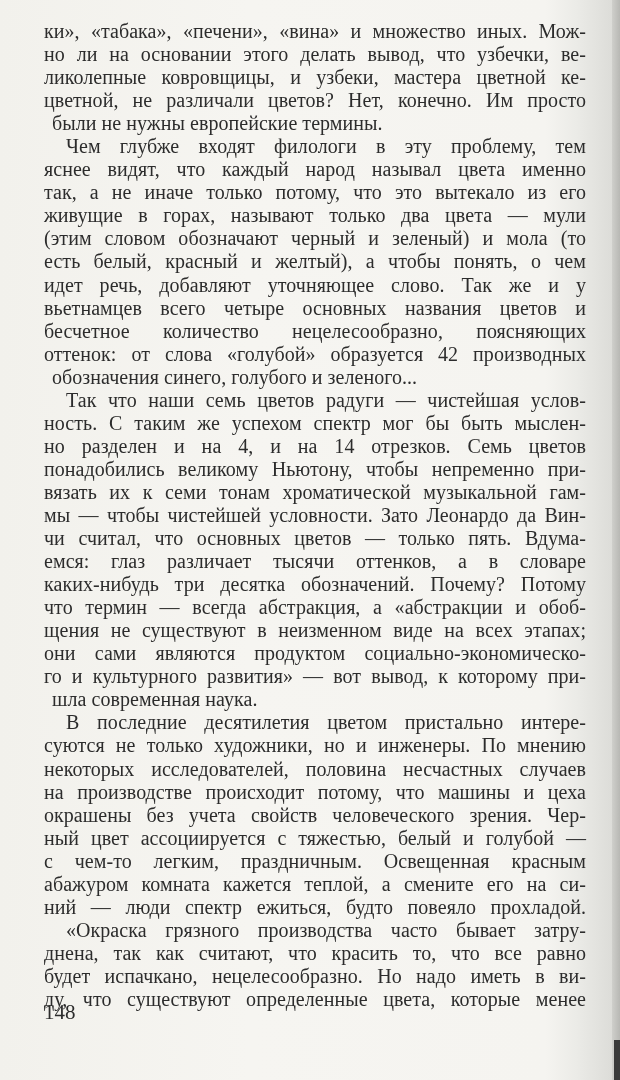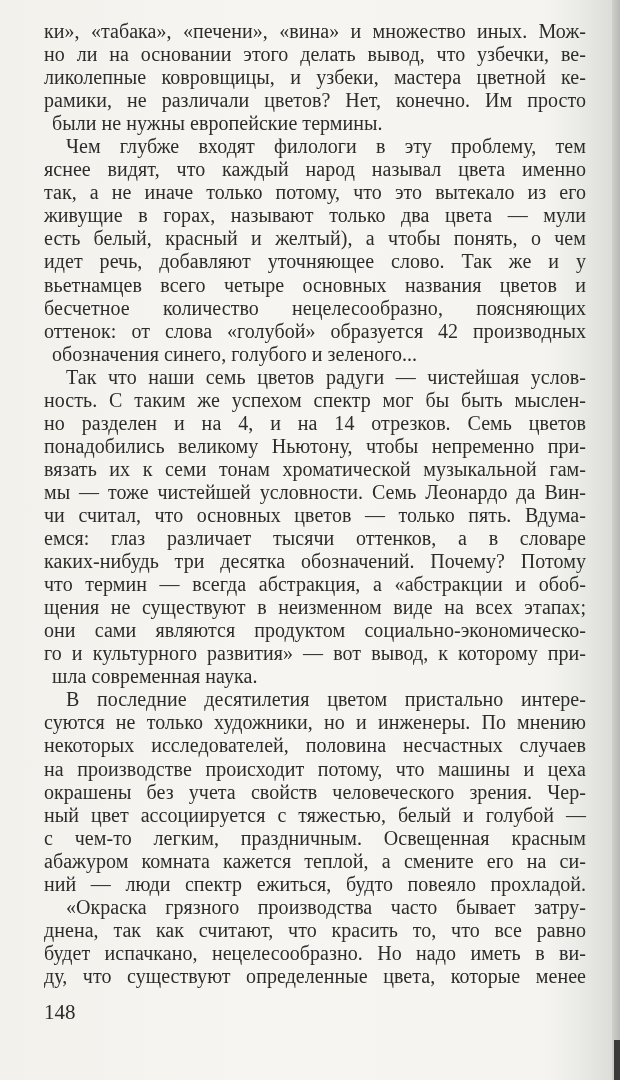--- a/index.html
+++ b/index.html
@@ -38,42 +38,43 @@
 </style>
 </head>
 <body>
 
 <div class="page">
   <div class="text">
     <div>
       <span class="line">ки», «табака», «печени», «вина» и множество иных. Мож-</span>
       <span class="line">но ли на основании этого делать вывод, что узбечки, ве-</span>
       <span class="line">ликолепные ковровщицы, и узбеки, мастера цветной ке-</span>
-      <span class="line">рамики, не различали цветов? Нет, конечно. Им просто</span>
+      <span class="line">цветной, не различали цветов? Нет, конечно. Им просто</span>
       <span class="line last">были не нужны европейские термины.</span>
     </div>
     <div>
       <span class="line indent">Чем глубже входят филологи в эту проблему, тем</span>
       <span class="line">яснее видят, что каждый народ называл цвета именно</span>
       <span class="line">так, а не иначе только потому, что это вытекало из его</span>
       <span class="line">живущие в горах, называют только два цвета — мули</span>
+      <span class="line">(этим словом обозначают черный и зеленый) и мола (то</span>
       <span class="line">есть белый, красный и желтый), а чтобы понять, о чем</span>
       <span class="line">идет речь, добавляют уточняющее слово. Так же и у</span>
       <span class="line">вьетнамцев всего четыре основных названия цветов и</span>
       <span class="line">бесчетное количество нецелесообразно, поясняющих</span>
       <span class="line">оттенок: от слова «голубой» образуется 42 производных</span>
       <span class="line last">обозначения синего, голубого и зеленого...</span>
     </div>
     <div>
       <span class="line indent">Так что наши семь цветов радуги — чистейшая услов-</span>
       <span class="line">ность. С таким же успехом спектр мог бы быть мыслен-</span>
       <span class="line">но разделен и на 4, и на 14 отрезков. Семь цветов</span>
       <span class="line">понадобились великому Ньютону, чтобы непременно при-</span>
       <span class="line">вязать их к семи тонам хроматической музыкальной гам-</span>
-      <span class="line">мы — тоже чистейшей условности. Семь Леонардо да Вин-</span>
+      <span class="line">мы — чтобы чистейшей условности. Зато Леонардо да Вин-</span>
       <span class="line">чи считал, что основных цветов — только пять. Вдума-</span>
       <span class="line">емся: глаз различает тысячи оттенков, а в словаре</span>
       <span class="line">каких-нибудь три десятка обозначений. Почему? Потому</span>
       <span class="line">что термин — всегда абстракция, а «абстракции и обоб-</span>
       <span class="line">щения не существуют в неизменном виде на всех этапах;</span>
       <span class="line">они сами являются продуктом социально-экономическо-</span>
       <span class="line">го и культурного развития» — вот вывод, к которому при-</span>
       <span class="line last">шла современная наука.</span>
     </div>
     <div>

